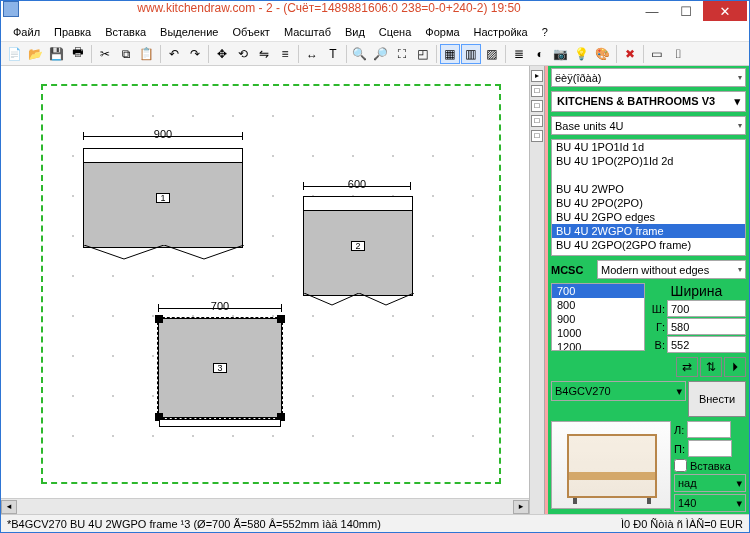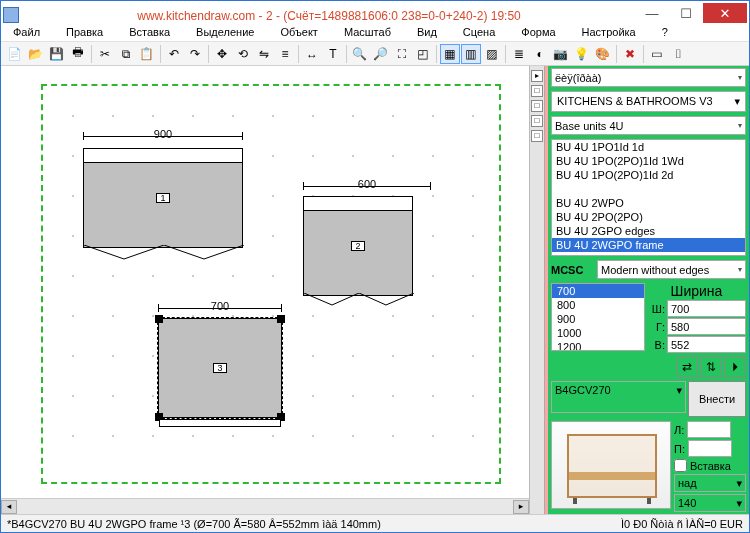--- a/index.html
+++ b/index.html
@@ -1,60 +1,60 @@
 <!DOCTYPE html>
 <html><head>
 <meta charset="utf-8">
 <style>
 *{box-sizing:border-box;margin:0;padding:0;font-family:Tahoma,Arial,sans-serif;font-size:11px}
 body{background:#fff;width:750px;height:533px;overflow:hidden;display:flex;flex-direction:column;border:1px solid #2e75d4}
-.titlebar{height:22px;background:#fff;display:flex;align-items:flex-end;padding:0 2px;color:#111}
+.titlebar{height:22px;background:#fff;display:flex;align-items:flex-start;padding:0 2px;color:#111}
 .titlebar .icon{width:16px;height:16px;background:#8cb4e8;border:1px solid #3a6fb8;margin-right:4px}
 .titlebar .title{flex:1;text-align:center;color:#d84a2c;font-size:12px}
 .titlebar .btns{display:flex}
 .titlebar .btn{width:34px;height:20px;display:flex;align-items:center;justify-content:center;color:#444;font-size:13px}
 .titlebar .btn.close{background:#c33;color:#fff;width:44px}
-.menubar{height:19px;display:flex;align-items:center;padding:0 6px;gap:14px;border-bottom:1px solid #e2e2e2}
+.menubar{height:19px;display:flex;align-items:center;padding:0 6px;gap:2px;border-bottom:1px solid #e2e2e2}
 .menubar span{padding:2px 6px;cursor:default}
 .toolbar{height:24px;display:flex;align-items:center;padding:0 4px;gap:1px;border-bottom:1px solid #d0d0d0;background:#f5f5f5}
 .tb{width:20px;height:20px;border:1px solid transparent;display:flex;align-items:center;justify-content:center;font-size:12px}
 .sep{width:1px;height:18px;background:#ccc;margin:0 2px}
 .main{flex:1;display:flex;overflow:hidden}
 .canvas-wrap{flex:1;display:flex;flex-direction:column;border-right:1px solid #bbb}
 .canvas{flex:1;position:relative;background:#fff;overflow:hidden}
 .workarea{position:absolute;left:40px;top:18px;width:460px;height:400px;border:2px dashed #2db82d}
 .furn{position:absolute;background:#c0c0c0;border:1px solid #000}
 .furn .mark{position:absolute;left:50%;top:50%;transform:translate(-50%,-50%);width:14px;height:10px;border:1px solid #000;background:#fff;font-size:9px;text-align:center;line-height:9px}
 .dim{position:absolute;font-size:10px;text-align:center}
 .dim .line{height:1px;background:#000;position:absolute;left:0;right:0;top:8px}
 .dim .tick{position:absolute;width:1px;height:8px;background:#000;top:4px}
 .dotgrid{position:absolute;inset:10px;background-image:radial-gradient(#999 1px,transparent 1px);background-size:40px 40px;opacity:.5}
 .hscroll{height:16px;background:#e8e8e8;display:flex;align-items:center;border-top:1px solid #ccc}
 .hscroll .sbtn{width:16px;height:14px;background:#d8d8d8;border:1px solid #aaa;font-size:9px;text-align:center}
 .side{width:204px;display:flex;flex-direction:column;border-left:3px solid #fca5a5;background:#22c55e}
 .side-row{display:flex;align-items:center;padding:2px 3px;gap:2px}
 .side .field{flex:1;border:1px solid #a8a8a8;padding:2px 3px;background:#fff;height:19px;display:flex;align-items:center;justify-content:space-between}
 .side .field .arrow{font-size:8px;color:#555}
-.catalog-hdr{font-weight:normal;padding:3px 5px;border:1px solid #a8a8a8;margin:2px 3px;background:#fff;display:flex;justify-content:space-between}
+.catalog-hdr{font-weight:bold;padding:3px 5px;border:1px solid #a8a8a8;margin:2px 3px;background:#fff;display:flex;justify-content:space-between}
 .listbox{margin:2px 3px;border:1px solid #a8a8a8;background:#fff;height:152px;overflow:hidden;font-size:11px}
 .listbox div{padding:1px 4px;white-space:nowrap}
 .listbox .sel{background:#2e6fd8;color:#fff}
 .cfg{margin:2px 3px;display:flex;gap:2px}
 .sizes-list{border:1px solid #a8a8a8;width:94px;height:68px;background:#fff;overflow:hidden}
 .sizes-list div{padding:1px 5px}
 .sizes-list .sel{background:#2e6fd8;color:#fff}
 .dims{flex:1;display:flex;flex-direction:column;gap:1px}
 .dims .drow{display:flex;align-items:center;gap:2px}
 .dims .lab{width:18px;text-align:right}
 .dims input{flex:1;border:1px solid #a8a8a8;height:17px;padding:0 3px;width:40px}
 .dims .hdr{text-align:center;font-size:14px}
 .small-icons{display:flex;gap:2px;margin:2px 3px;justify-content:flex-end}
 .small-icons .ic{width:22px;height:20px;border:1px solid #888;display:flex;align-items:center;justify-content:center;font-size:12px}
 .code-row{display:flex;gap:2px;margin:2px 3px}
-.code-row .code{flex:1;border:1px solid #a8a8a8;height:32px;padding:2px 3px;display:flex;justify-content:space-between;align-items:flex-start}
+.code-row .code{flex:1;border:1px solid #a8a8a8;height:20px;padding:2px 3px;display:flex;justify-content:space-between;align-items:center}
 .code-row button{width:58px;border:1px solid #888;background:#e8e8e8;height:36px;font-size:11px}
 .preview{margin:2px 3px;display:flex;gap:3px}
 .preview .img{width:120px;height:88px;border:1px solid #a8a8a8;background:linear-gradient(#fdfdfd,#eee);position:relative}
 .preview .opts{flex:1;display:flex;flex-direction:column;gap:2px;font-size:11px}
 .preview .opts .orow{display:flex;align-items:center;gap:3px}
 .preview .opts input[type=text]{border:1px solid #a8a8a8;height:17px;width:44px}
 .preview .opts .sel{border:1px solid #a8a8a8;height:18px;display:flex;justify-content:space-between;align-items:center;padding:0 3px}
 .status{height:18px;border-top:1px solid #ccc;display:flex;align-items:center;padding:0 6px;font-size:11px;background:#f2f2f2;justify-content:space-between}
 .vtab{width:15px;background:#e4e4e4;border-right:1px solid #aaa;display:flex;flex-direction:column;align-items:center;padding-top:4px;gap:3px}
 .vtab .vb{width:12px;height:12px;border:1px solid #888;background:#fff;font-size:8px;text-align:center}
@@ -144,21 +144,21 @@
           <div class="line"></div><div class="tick" style="left:0"></div><div class="tick" style="right:0"></div>
         </div>
         <div class="furn" style="left:40px;top:62px;width:160px;height:100px">
           <div style="position:absolute;left:0;right:0;top:0;height:14px;background:#fff;border-bottom:1px solid #000"></div>
           <div class="mark">1</div>
           <svg style="position:absolute;left:0;bottom:-14px;width:160px;height:16px">
               <path d="M0 0 L40 14 L80 0 L120 14 L160 0" stroke="#000" fill="none"></path>
             </svg>
         </div>
 
-        <div class="dim" style="left:260px;top:92px;width:128px">
+        <div class="dim" style="left:260px;top:92px;width:108px">
           <span>600</span>
           <div class="line"></div><div class="tick" style="left:0"></div><div class="tick" style="right:0"></div>
         </div>
         <div class="furn" style="left:260px;top:110px;width:110px;height:100px">
           <div style="position:absolute;left:0;right:0;top:0;height:14px;background:#fff;border-bottom:1px solid #000"></div>
           <div class="mark">2</div>
           <svg style="position:absolute;left:0;bottom:-12px;width:110px;height:14px">
               <path d="M0 0 L28 12 L55 0 L82 12 L110 0" stroke="#000" fill="none"></path>
             </svg>
         </div>
@@ -204,21 +204,20 @@
         <span class="arrow">▾</span>
     </div>
     <div class="side-row">
       <div class="field">
           <span>Base units 4U</span>
           <span class="arrow">▾</span>
         </div>
     </div>
     <div class="listbox" id="itemlist">
         <div>BU 4U 1PO1Id 1d</div>
-        <div>BU 4U 1PO(2PO)1Id 1Wd</div>
         <div>BU 4U 1PO(2PO)1Id 2d</div>
         <div>&nbsp;</div>
         <div>BU 4U 2WPO</div>
         <div>BU 4U 2PO(2PO)</div>
         <div>BU 4U 2GPO edges</div>
         <div class="sel">BU 4U 2WGPO frame</div>
         <div>BU 4U 2GPO(2GPO frame)</div>
       </div>
 
     <div class="side-row">

